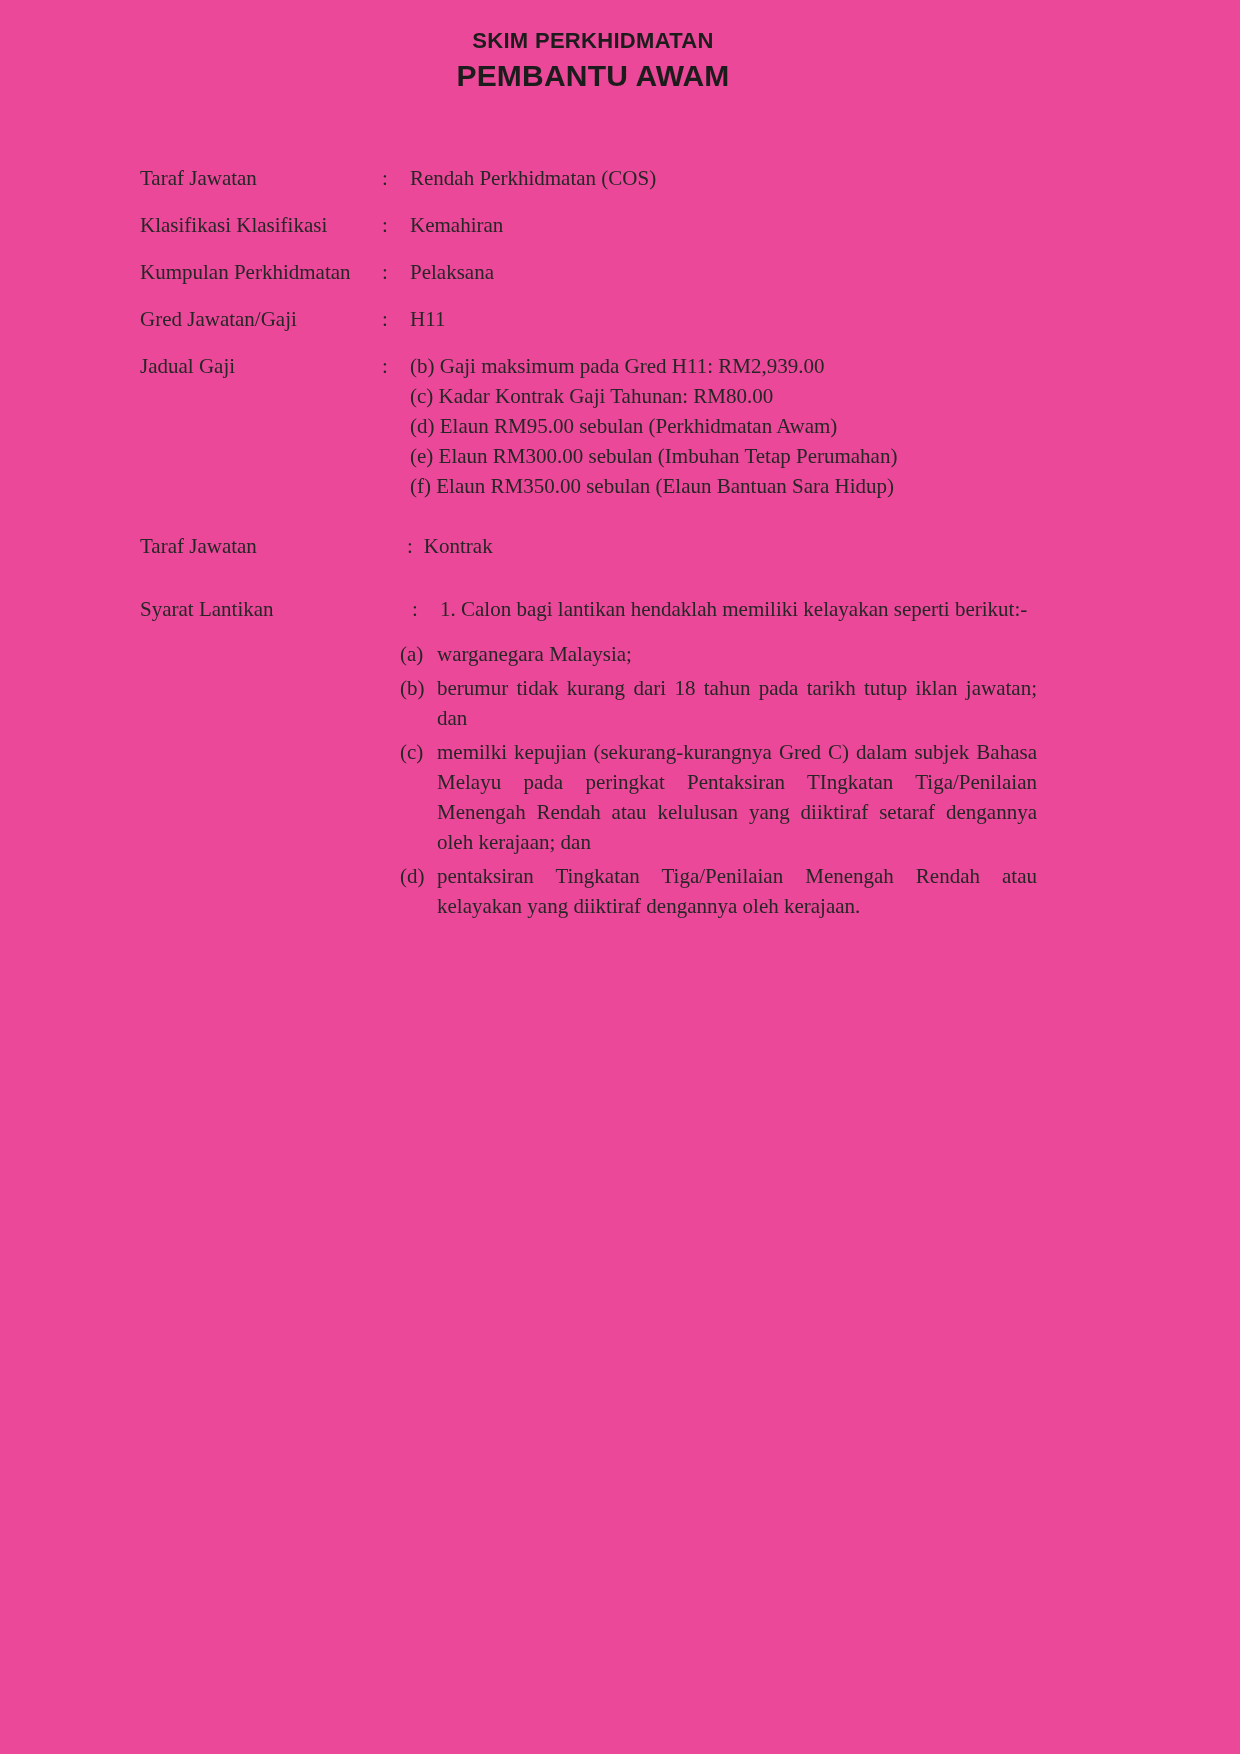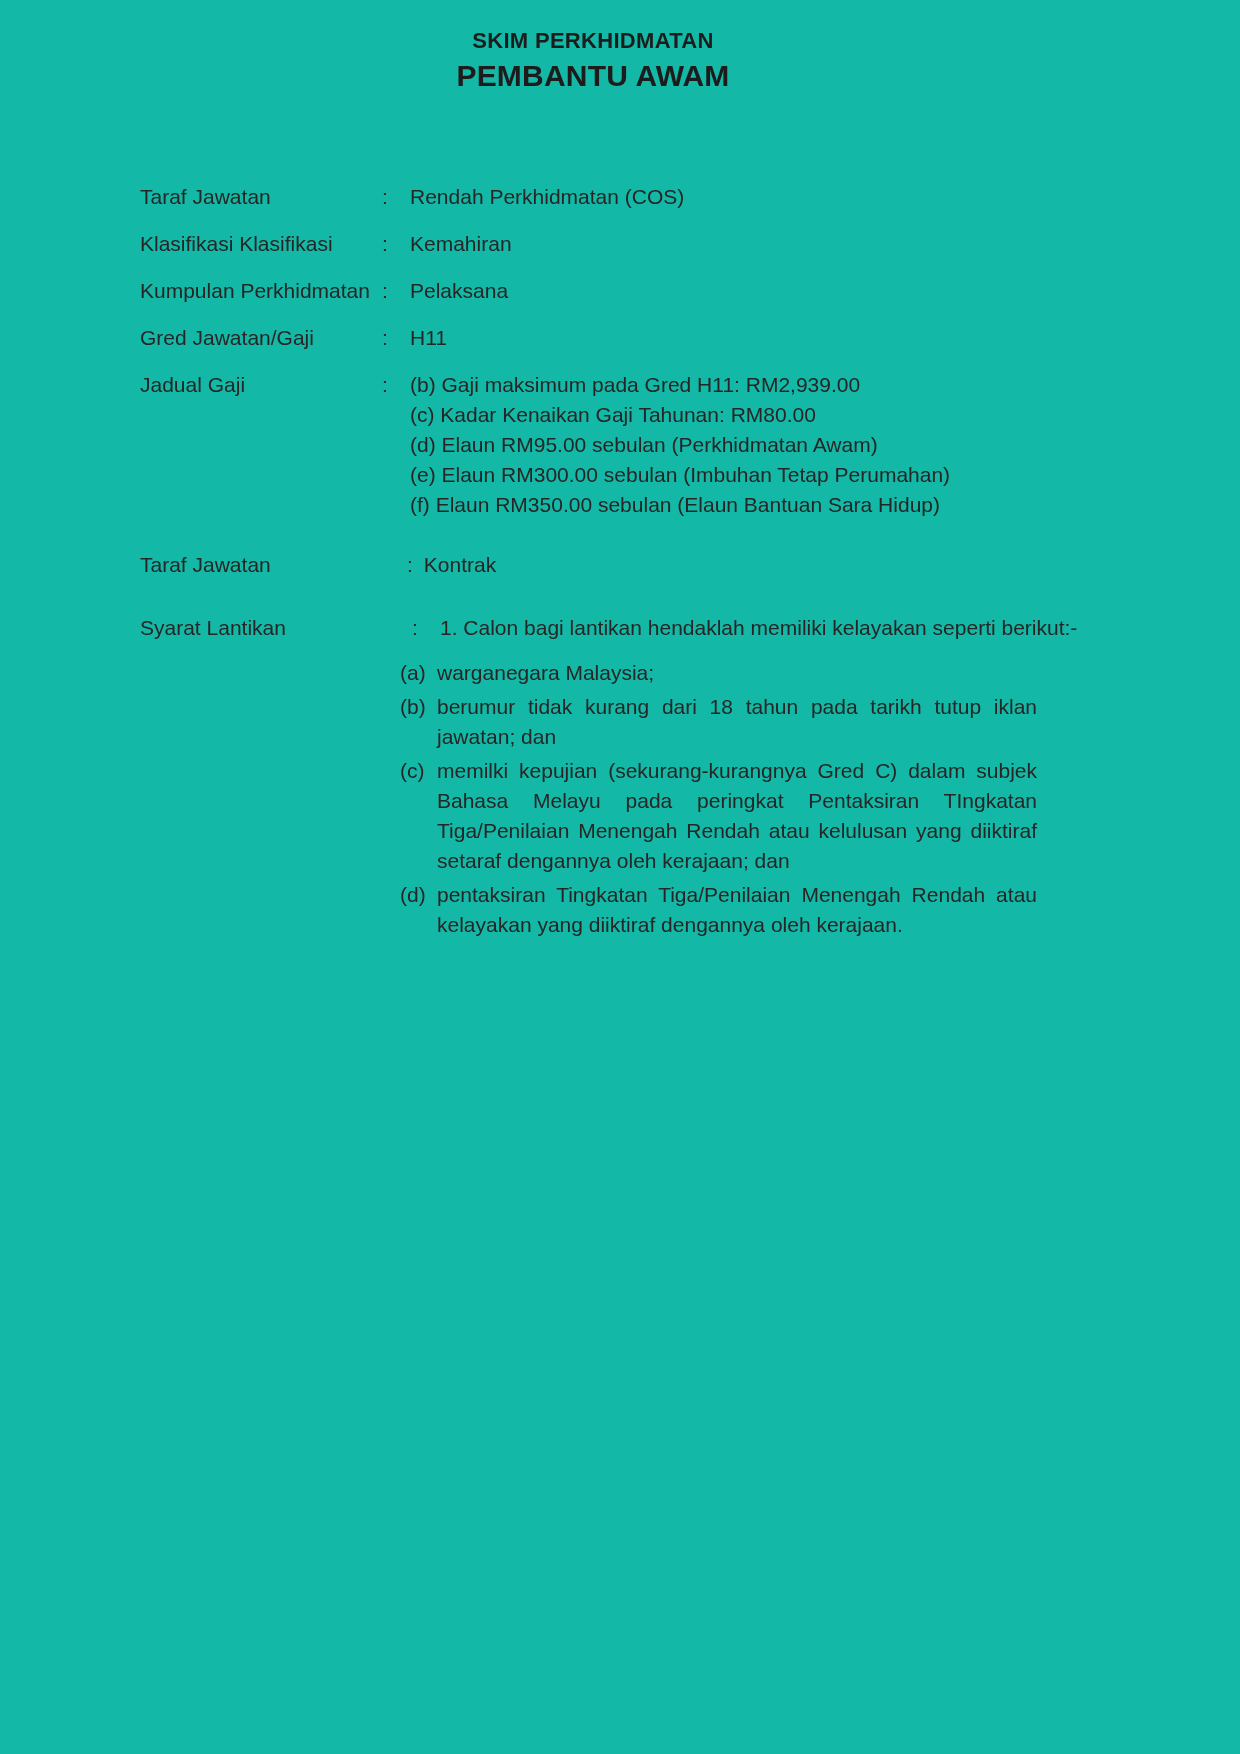--- a/index.html
+++ b/index.html
@@ -1,20 +1,20 @@
 <!DOCTYPE html>
 <html><head>
 <meta charset="utf-8">
 <style>
   html, body { margin: 0; padding: 0; background: #ffffff; }
   .page {
     position: relative;
     width: 1240px;
     height: 1754px;
-    background: #14b8a6;
+    background: #ec4899;
     font-family: "Liberation Sans", "DejaVu Sans", sans-serif;
     font-size: 21px;
     line-height: 30px;
     color: #262626;
     overflow: hidden;
   }
   .doc-header {
     width: 1186px;
     padding-top: 26px;
     text-align: center;
@@ -26,22 +26,23 @@
     line-height: 30px;
     letter-spacing: 0.3px;
   }
   .title2 {
     font-size: 30px;
     font-weight: bold;
     line-height: 40px;
     letter-spacing: 0.2px;
   }
   .content {
-    margin-top: 86px;
+    margin-top: 67px;
     padding: 0 60px 0 140px;
+    font-family: Liberation Serif, serif;
   }
   .row {
     display: grid;
     grid-template-columns: 242px 28px 1fr;
     margin-bottom: 17px;
   }
   .row .label { white-space: nowrap; }
   .row .colon { }
   .row .value { }
   .row-jadual { margin-top: 6px; margin-bottom: 0; }
@@ -110,21 +111,21 @@
       <div class="label">Gred Jawatan/Gaji</div>
       <div class="colon">:</div>
       <div class="value">H11</div>
     </div>
 
     <div class="row row-jadual">
       <div class="label">Jadual Gaji</div>
       <div class="colon">:</div>
       <div class="value">
         <div class="gaji-line">(b) Gaji maksimum pada Gred H11: RM2,939.00</div>
-        <div class="gaji-line">(c) Kadar Kenaikan Gaji Tahunan: RM80.00</div>
+        <div class="gaji-line">(c) Kadar Kontrak Gaji Tahunan: RM80.00</div>
         <div class="gaji-line">(d) Elaun RM95.00 sebulan (Perkhidmatan Awam)</div>
         <div class="gaji-line">(e) Elaun RM300.00 sebulan (Imbuhan Tetap Perumahan)</div>
         <div class="gaji-line">(f) Elaun RM350.00 sebulan (Elaun Bantuan Sara Hidup)</div>
       </div>
     </div>
 
     <div class="row-taraf2">
       <div class="label">Taraf Jawatan</div>
       <div class="value">
         <span class="colon">:</span><span class="v2text">Kontrak</span>

